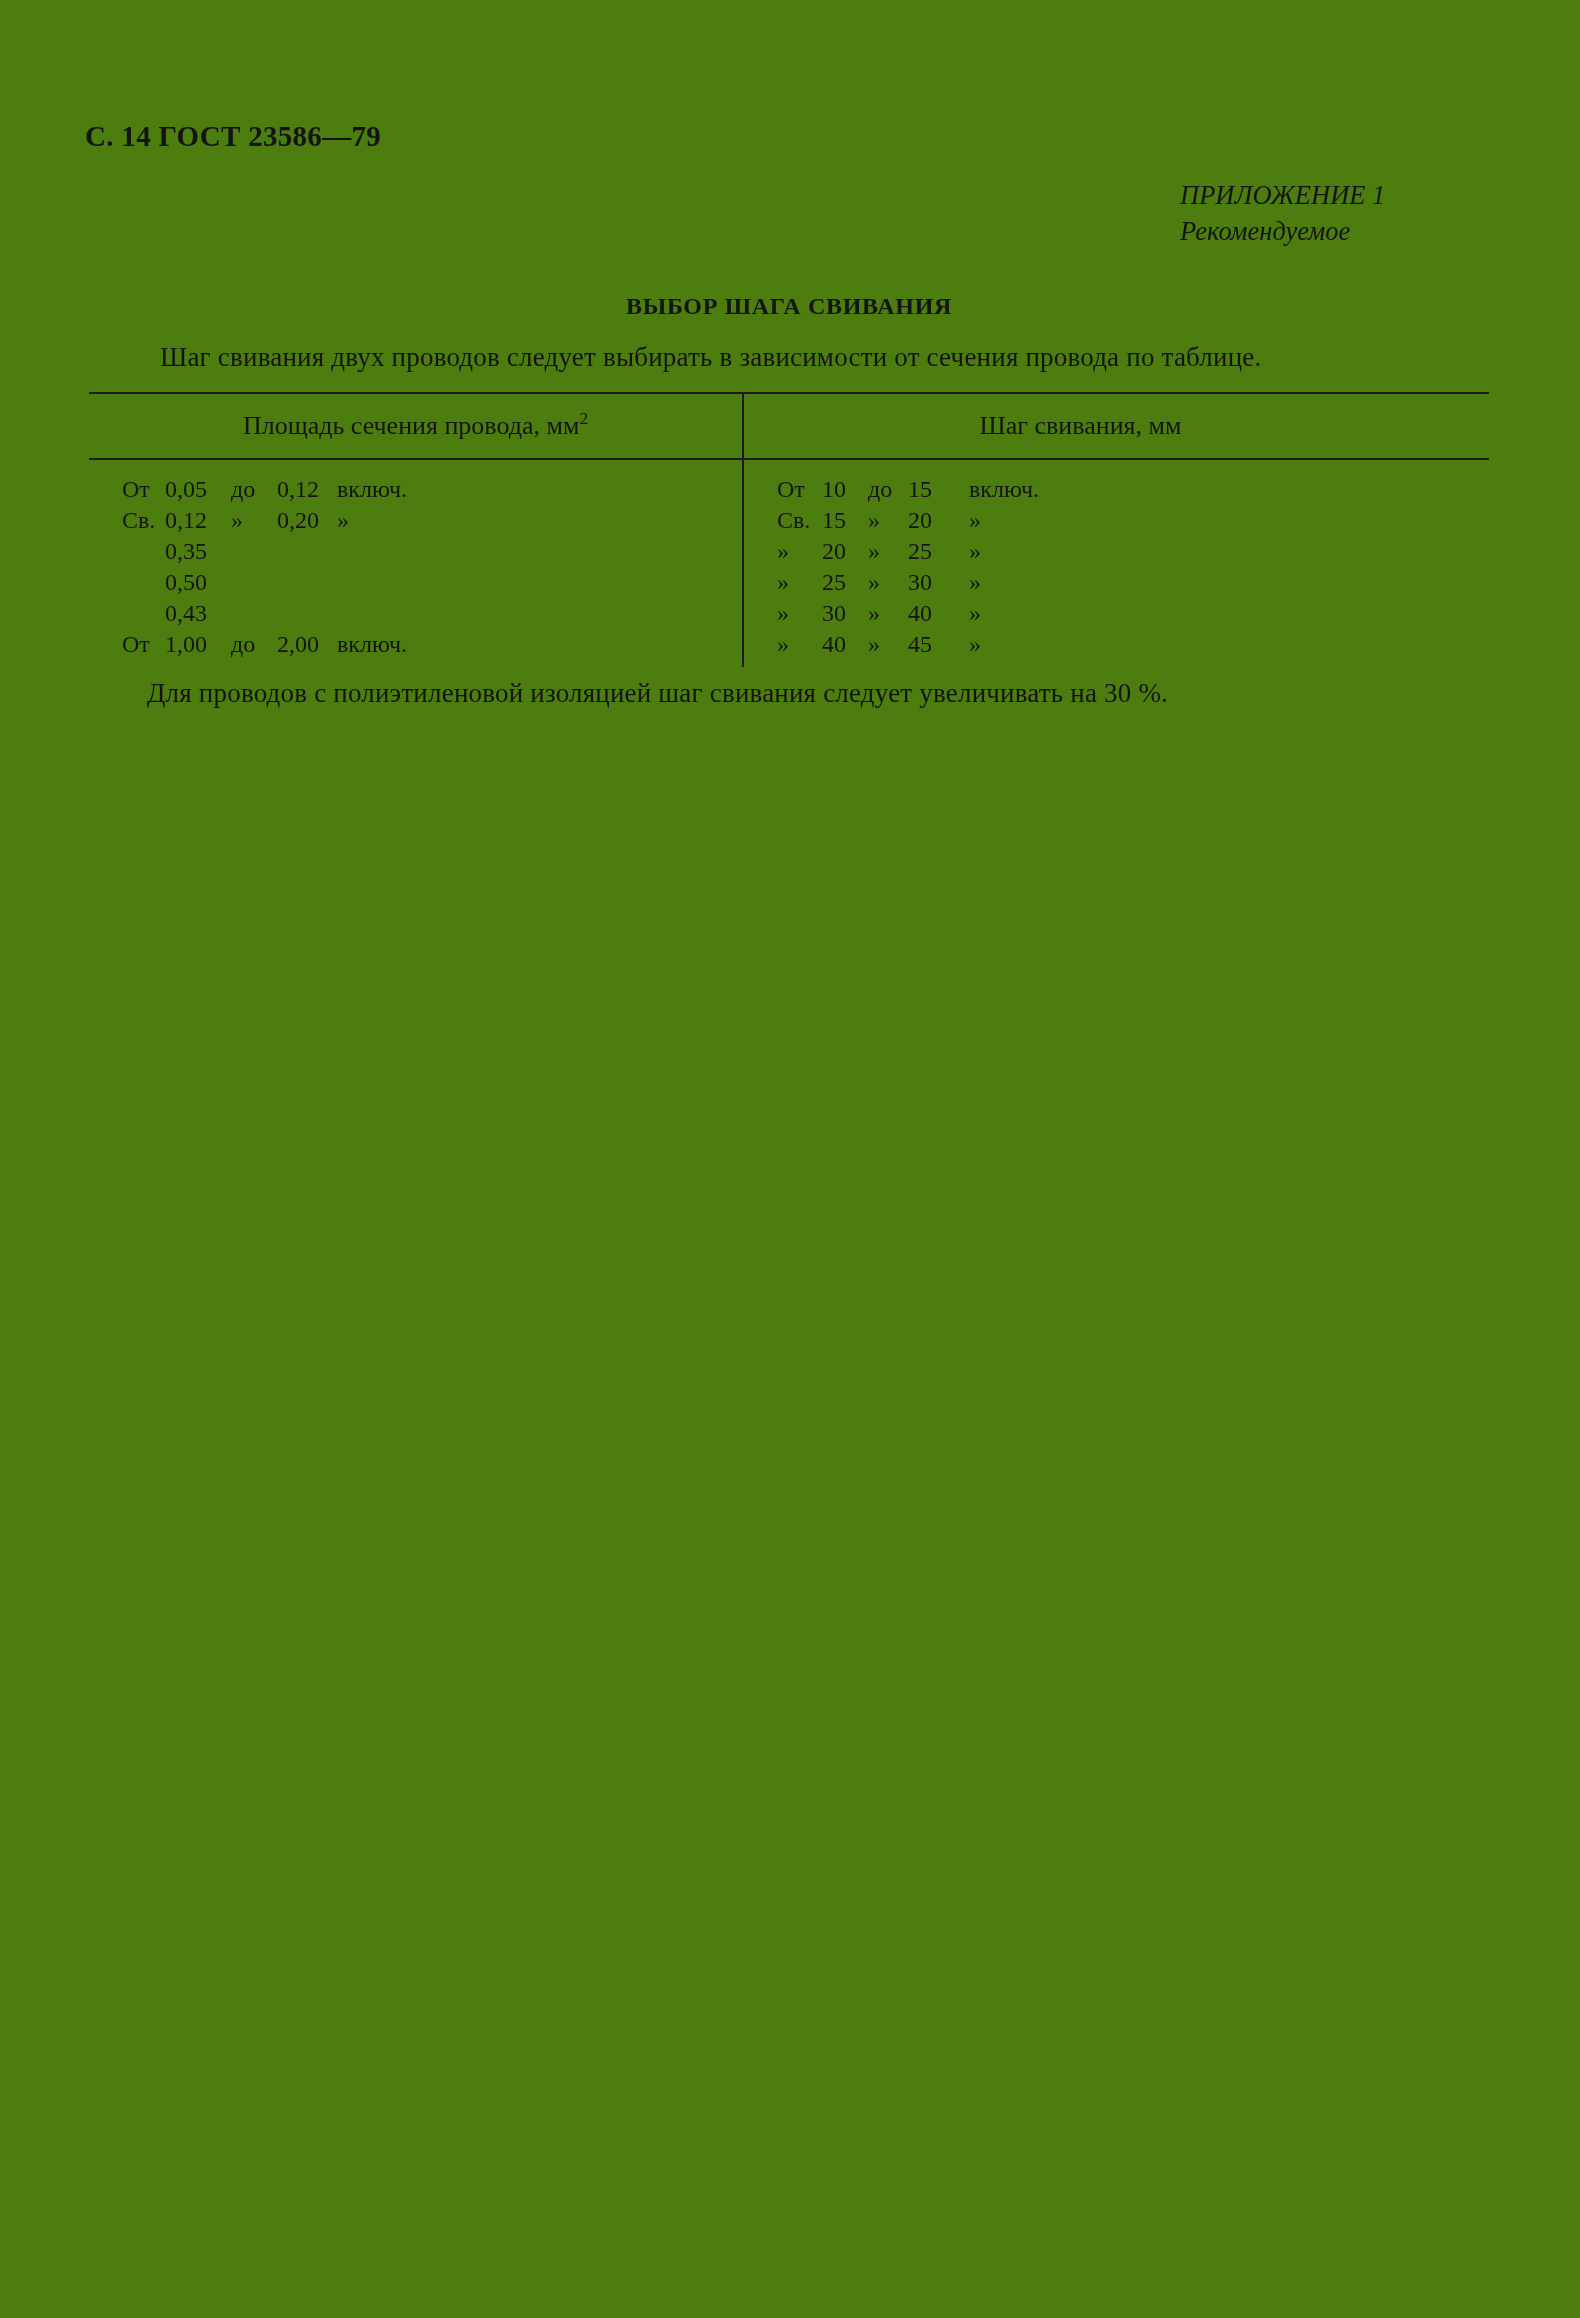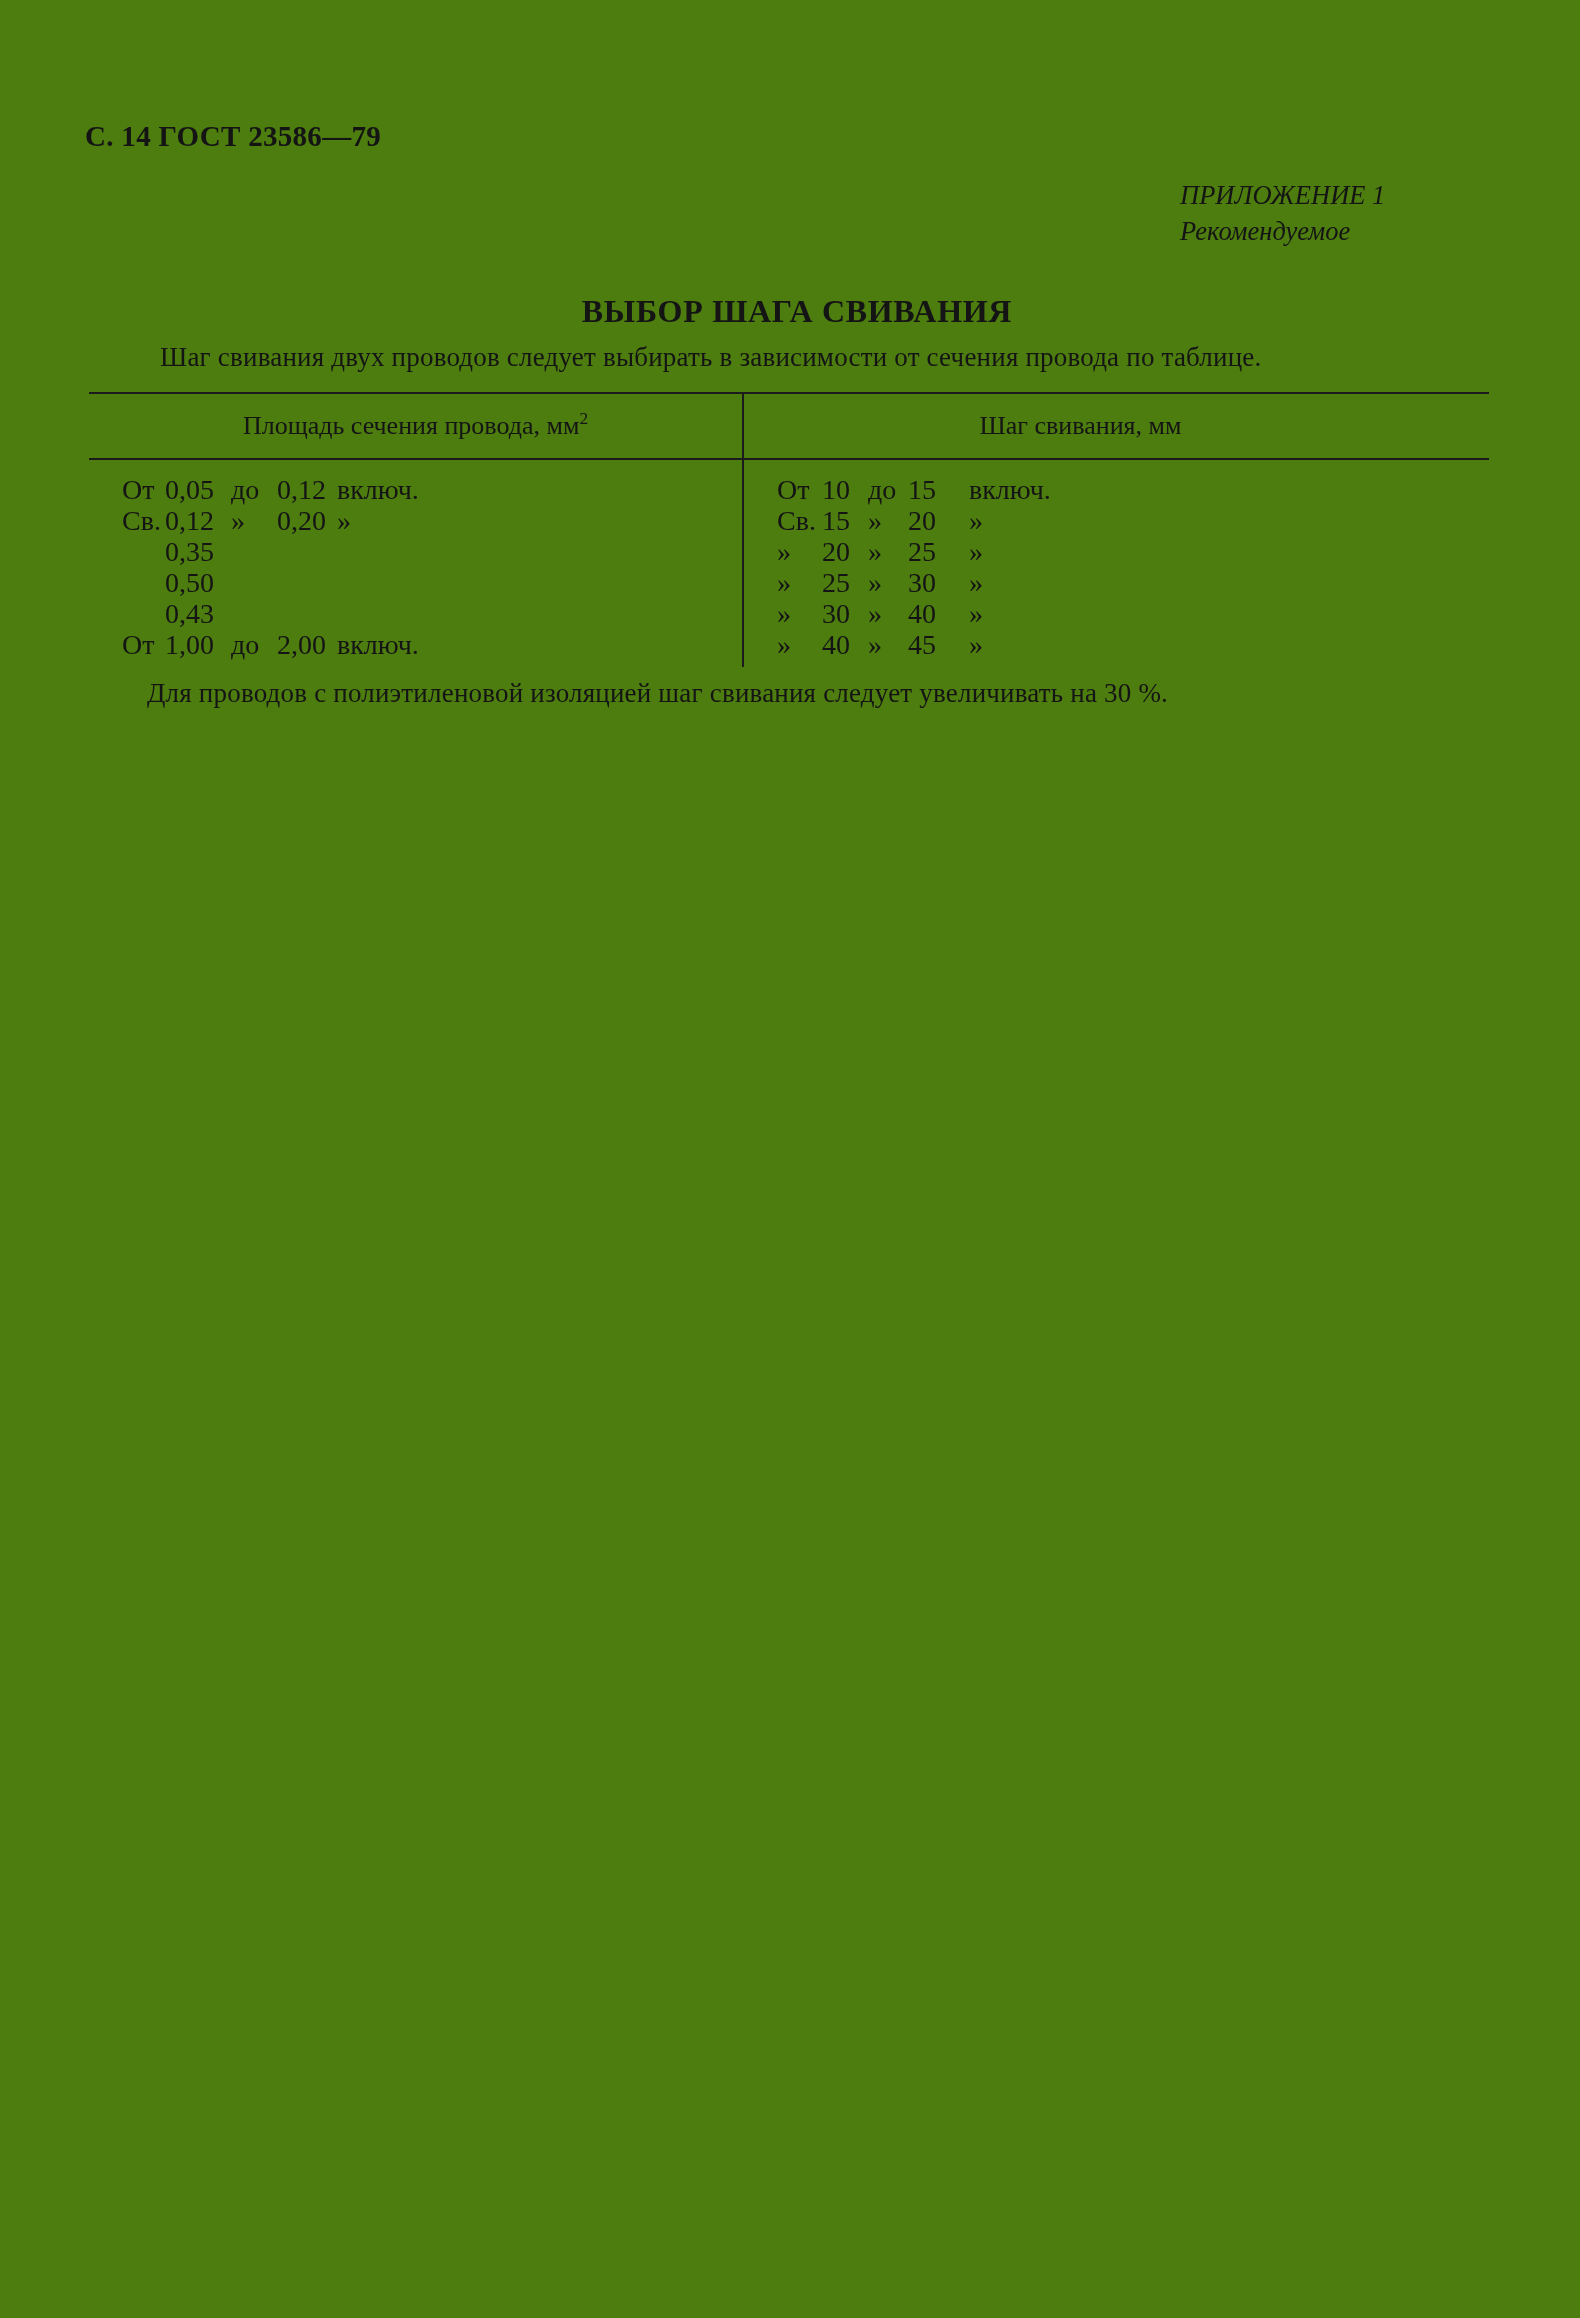--- a/index.html
+++ b/index.html
@@ -26,26 +26,26 @@
     position: absolute;
     left: 1180px;
     top: 177px;
     font-style: italic;
     font-size: 26.5px;
     line-height: 36px;
     white-space: nowrap;
   }
   .title {
     position: absolute;
-    left: 97px;
+    left: 89px;
     top: 293px;
     width: 1400px;
     text-align: center;
     font-weight: bold;
-    font-size: 32px;
+    font-size: 24px;
     letter-spacing: 0.7px;
   }
   .intro {
     position: absolute;
     left: 89px;
     top: 342px;
     width: 1404px;
     font-size: 27px;
     text-indent: 71px;
     letter-spacing: 0.2px;
@@ -84,21 +84,21 @@
     line-height: 0;
     transform: translateY(-8.4px);
   }
   .thr { padding-right: 70px; }
   .tbody { padding: 14px 0 11px; }
   .trow {
     display: grid;
     grid-template-columns: 653px 747px;
     height: 31px;
     line-height: 31px;
-    font-size: 28px;
+    font-size: 24px;
   }
   .cell { white-space: nowrap; }
   .cl {
     padding-left: 33px;
     display: grid;
     grid-template-columns: 43px 66px 46px 60px auto;
   }
   .cr {
     padding-left: 35px;
     display: grid;

